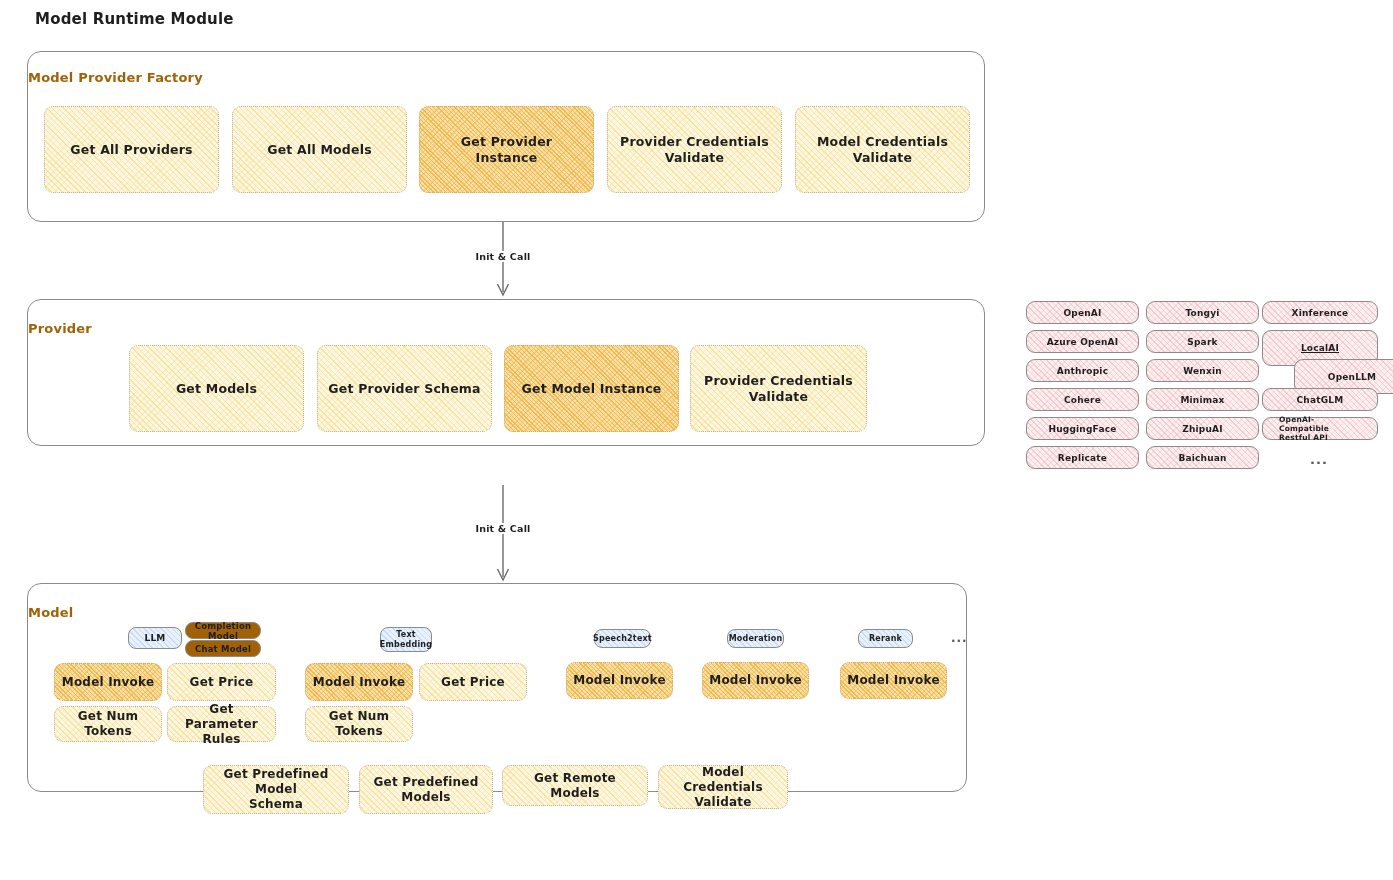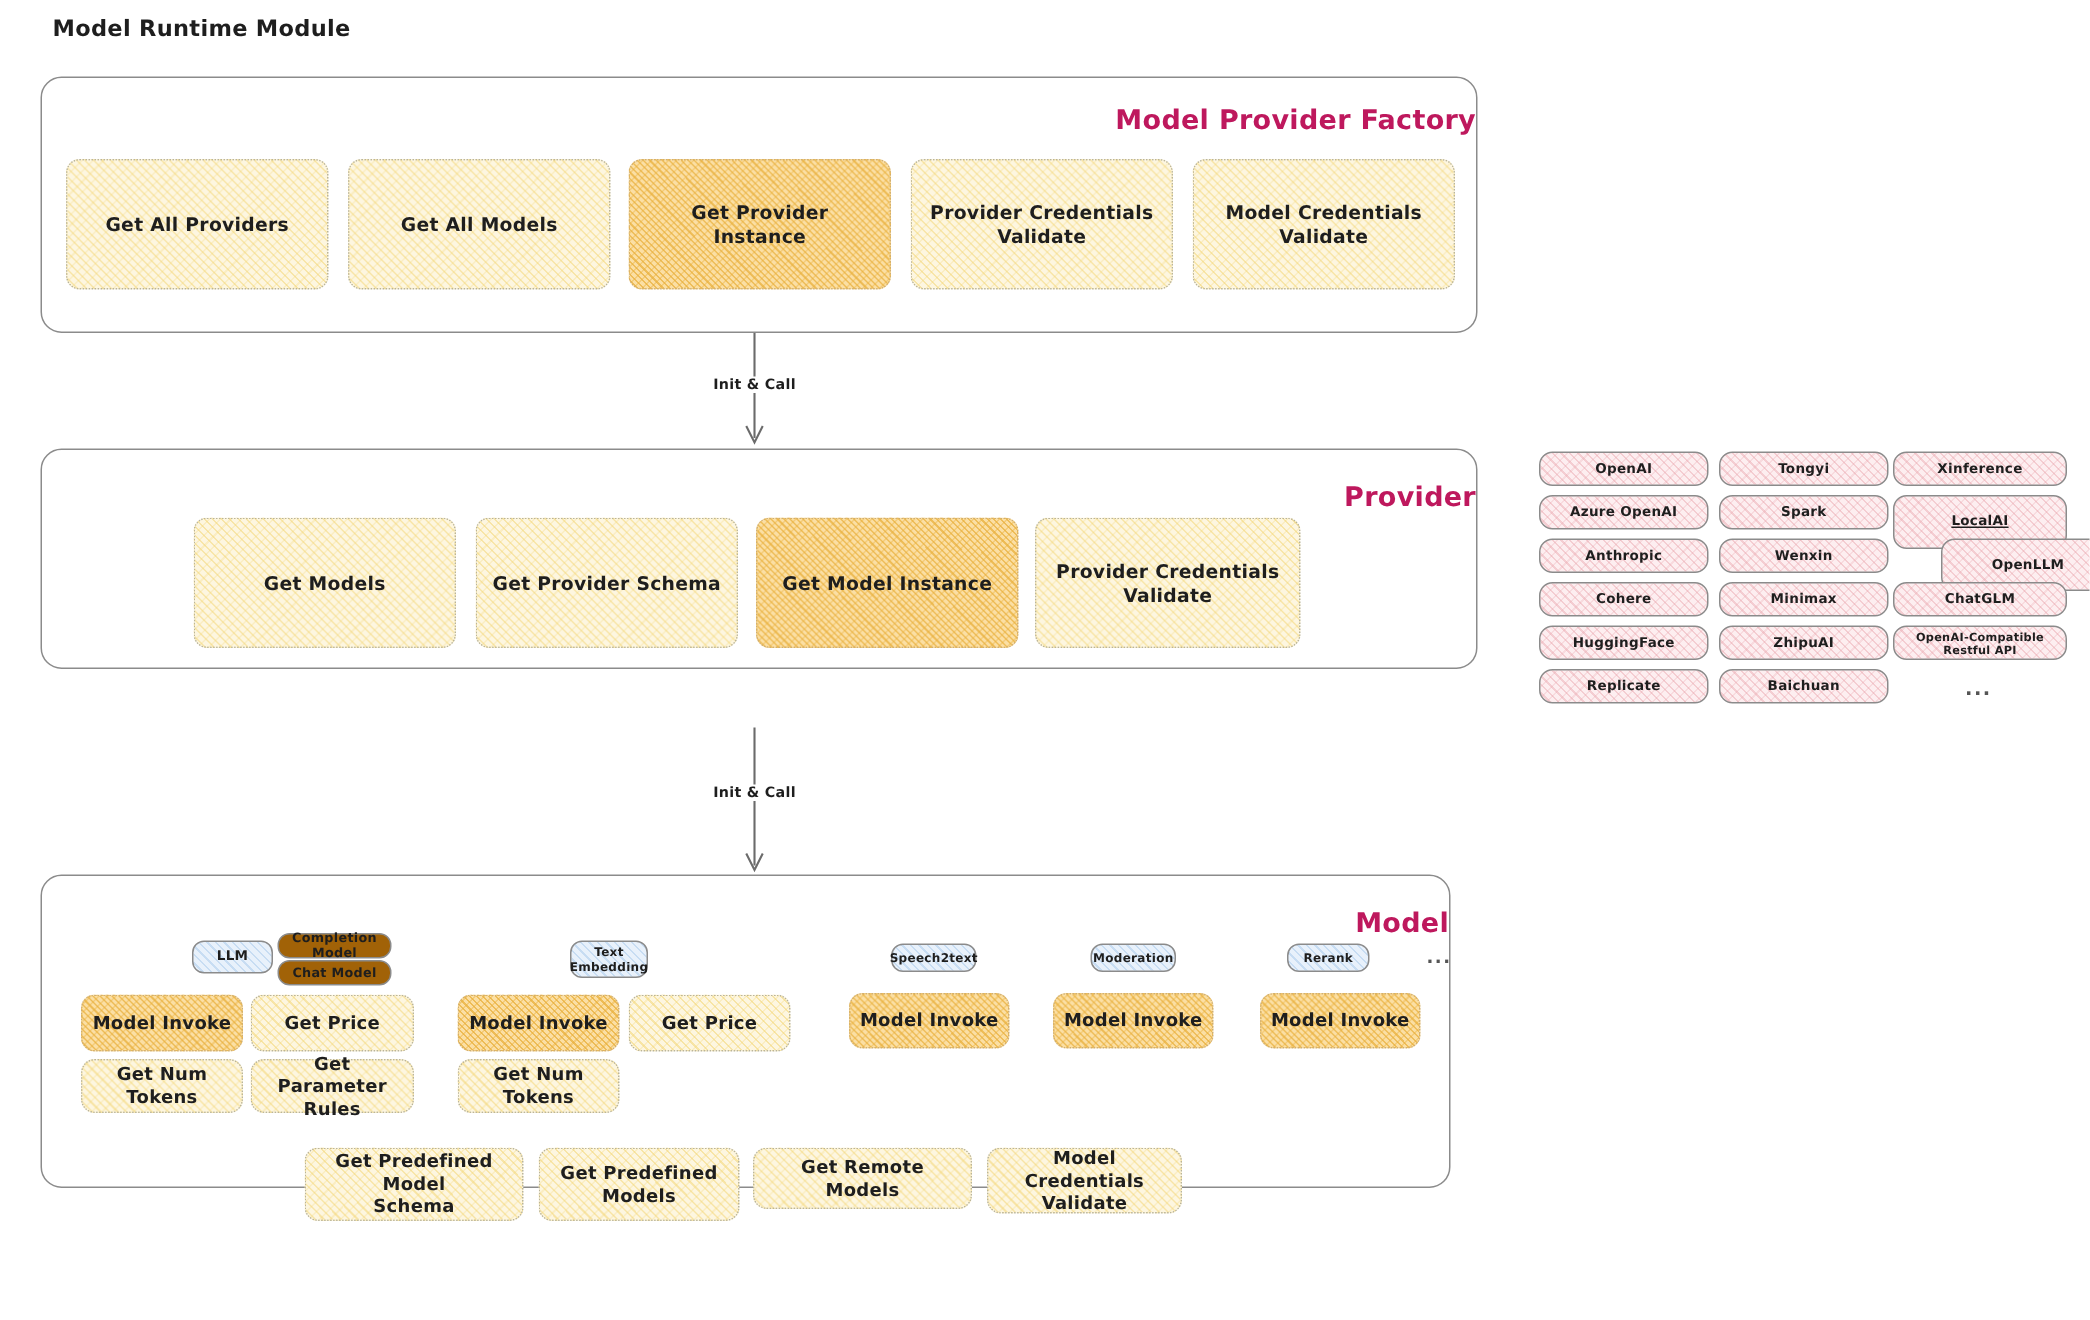--- a/index.html
+++ b/index.html
@@ -33,22 +33,22 @@
     left:8px; right:-8px;
     border:1.3px solid #a8a8a8;
     border-radius:14px;
     background:#fff;
     z-index:-1;
   }
   .card.stack::before{ top:8px; bottom:-8px; }
   .card.stack::after{ top:16px; bottom:-16px; border-color:#bdbdbd; }
 
   .card-title{
-    position:absolute; left:0; right:0; text-align:right;
-    font-size:18px; color:#be185d;
+    position:absolute; left:0; right:0; text-align:left;
+    font-size:13px; color:#a16207;
   }
 
   
   .box{
     position:absolute;
     border:1.2px dotted #b9b49a;
     border-radius:9px;
     display:flex; align-items:center; justify-content:center;
     text-align:center;
     font-size:12.5px; color:#1e1e1e;
@@ -68,27 +68,26 @@
       repeating-linear-gradient(-45deg, rgba(233,176,60,.42) 0 1px, rgba(0,0,0,0) 1px 4px);
     border-color:#cfae72;
   }
 
   
   .pill{
     position:absolute;
     border:1.2px solid #8b8b8b;
     border-radius:9px;
     display:flex; align-items:center; justify-content:center;
-    text-align:center;
     font-size:9px; color:#1e1e1e;
     background-color:#fdeef0;
     background-image:
       repeating-linear-gradient(45deg, rgba(232,160,168,.42) 0 1px, rgba(0,0,0,0) 1px 4px),
       repeating-linear-gradient(-45deg, rgba(232,160,168,.24) 0 1px, rgba(0,0,0,0) 1px 5px);
-    padding:2px 0;
+    padding:2px 16px;
   }
 
   
   .tag-blue{
     position:absolute;
     border:1.2px solid #8b8b8b;
     border-radius:8px;
     display:flex; align-items:center; justify-content:center;
     text-align:center;
     font-size:8.5px; color:#1e1e1e; line-height:1.2;

